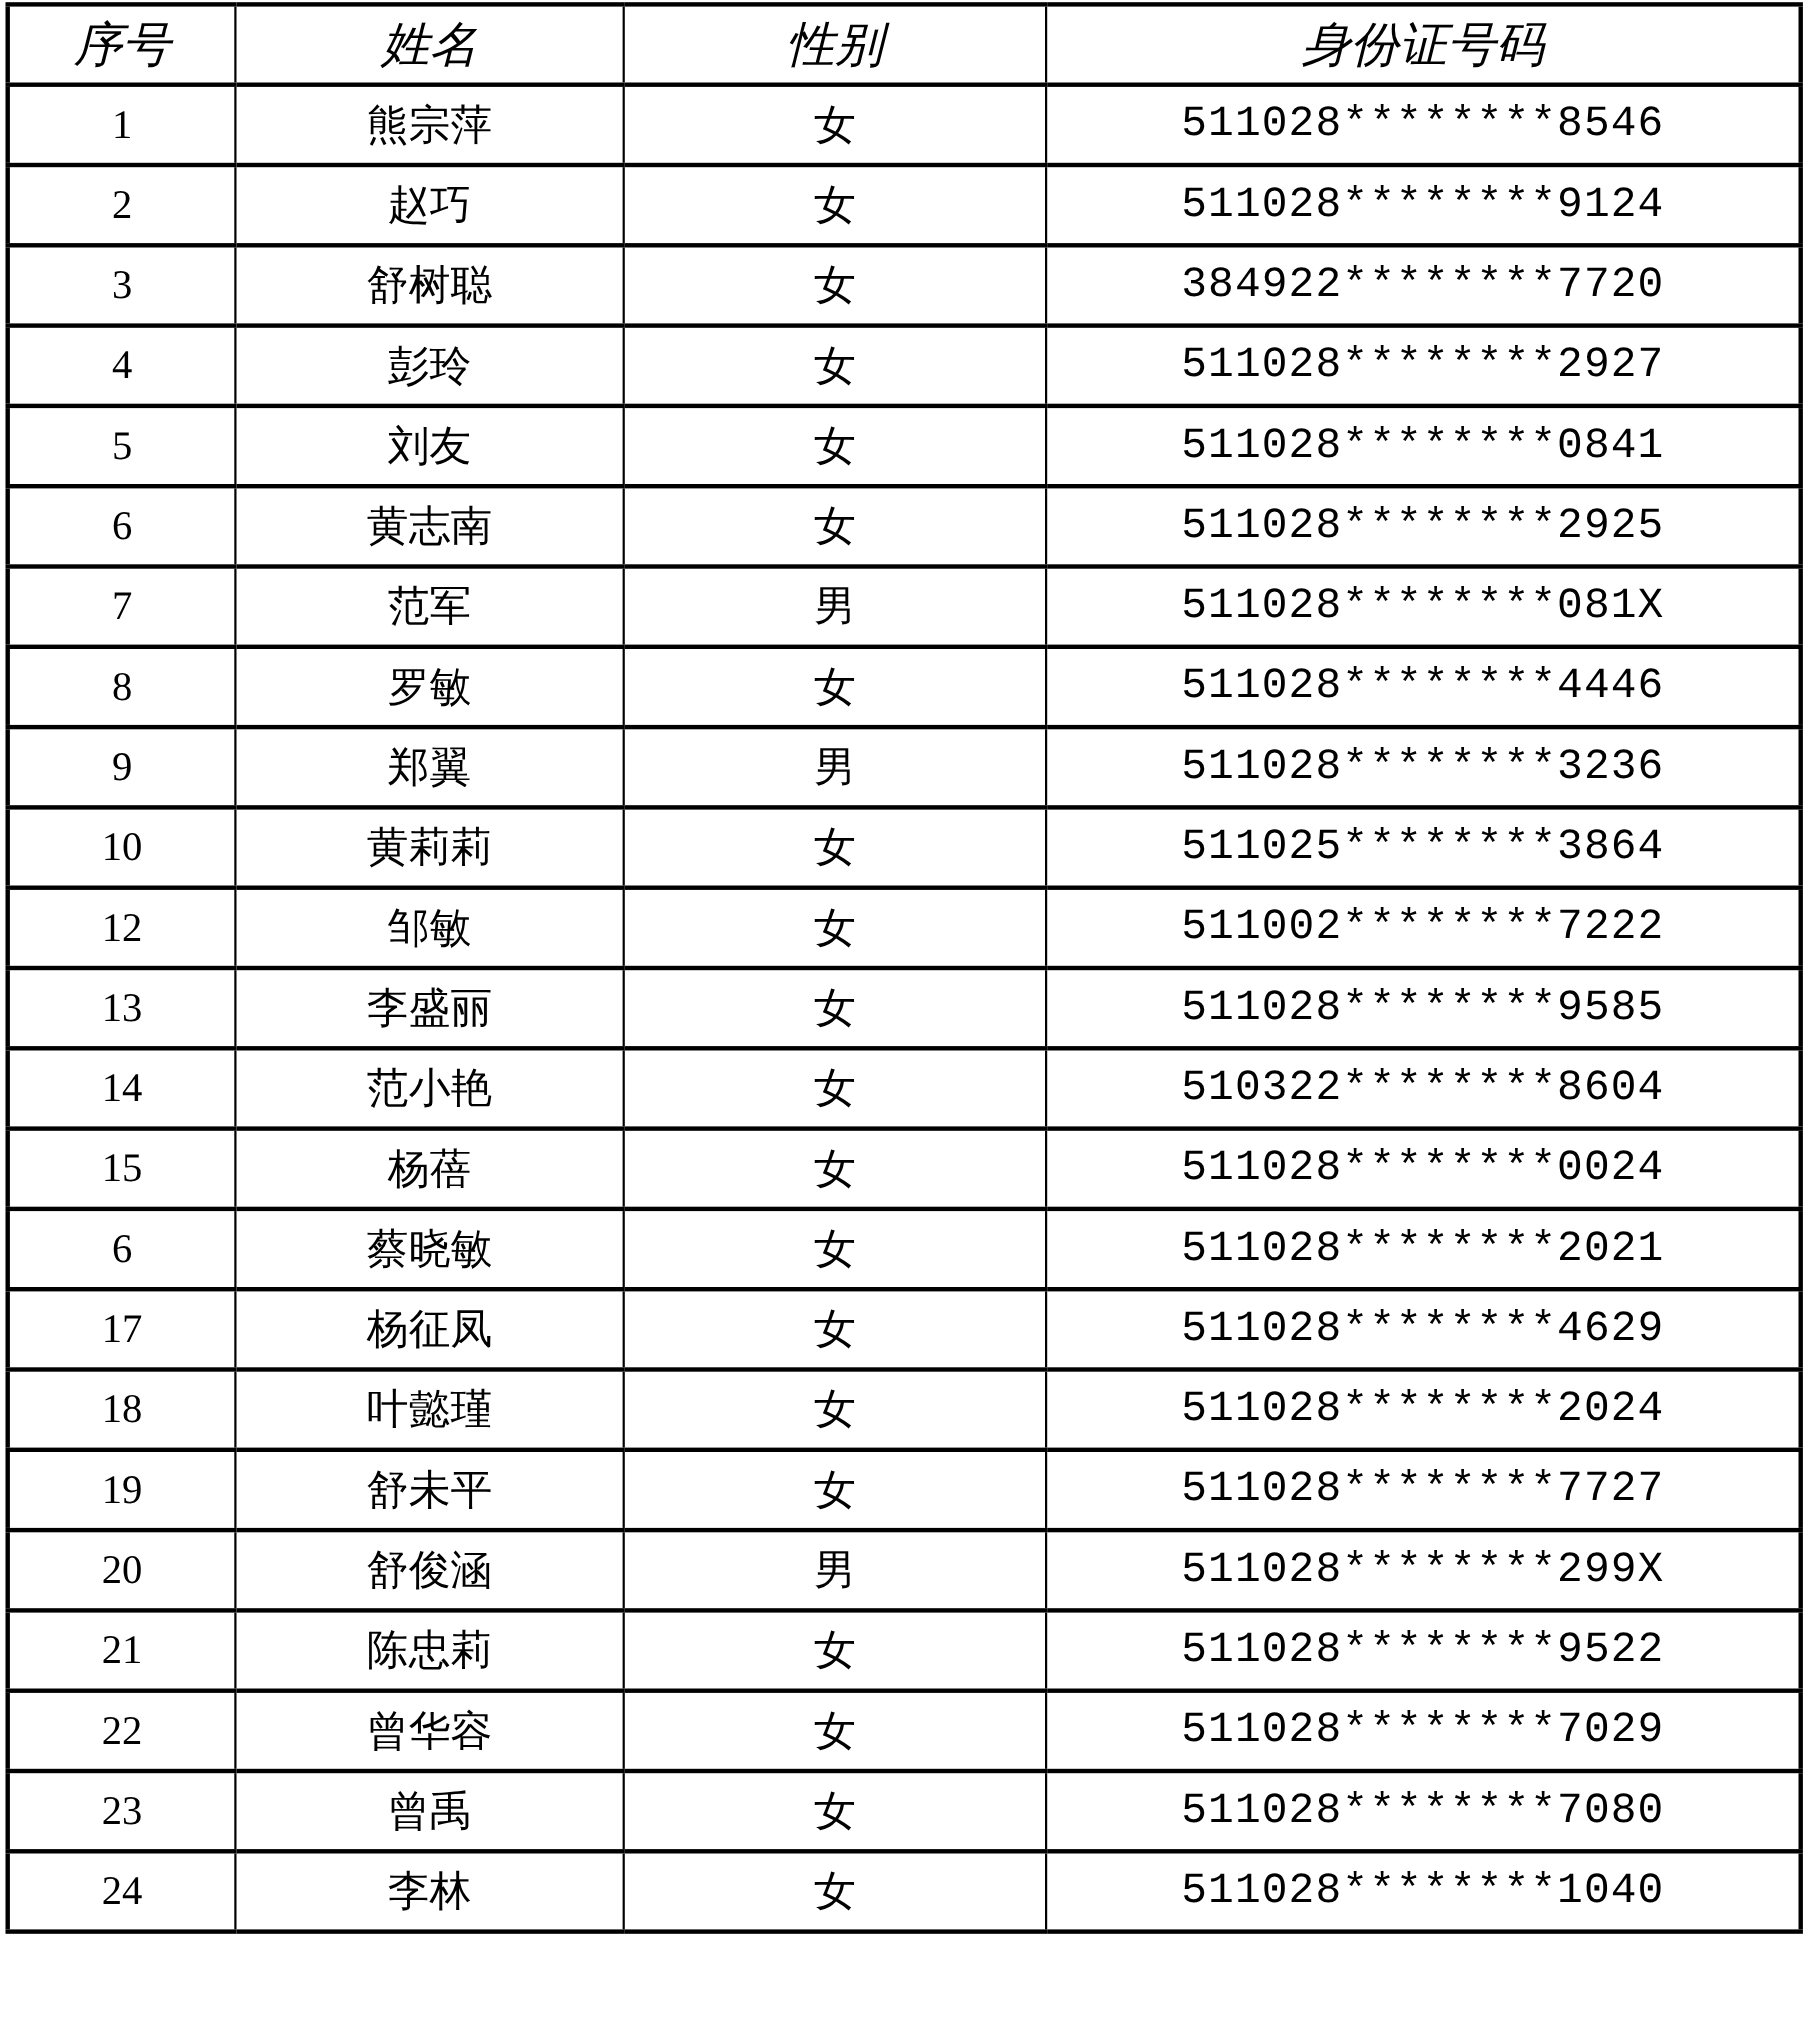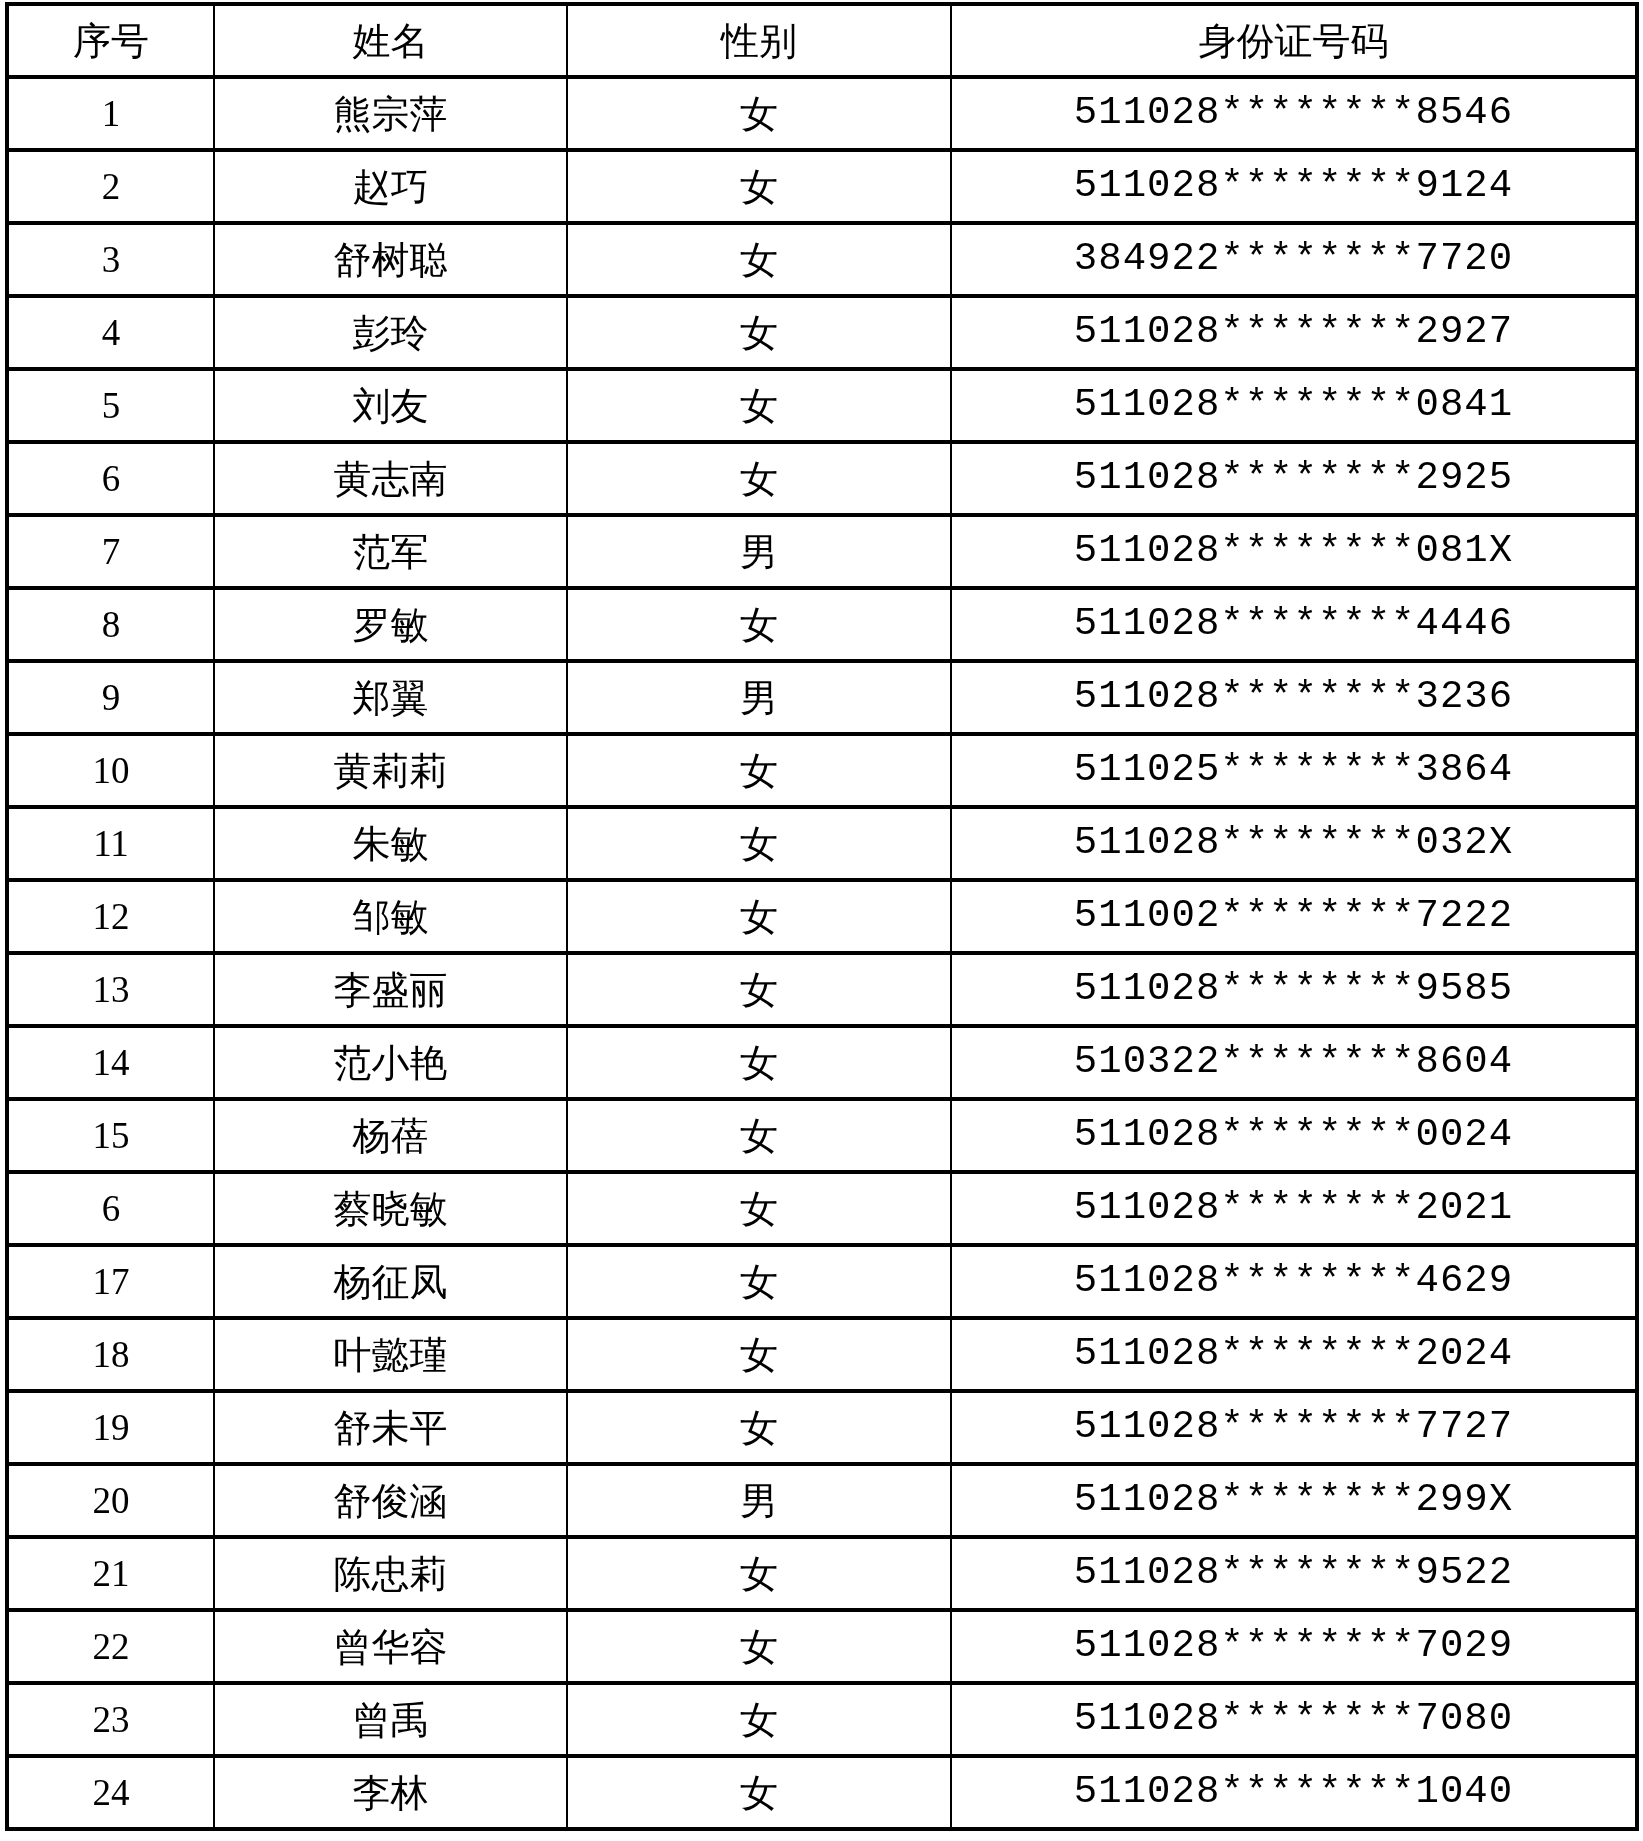--- a/index.html
+++ b/index.html
@@ -40,21 +40,22 @@
     height: 69px;
     text-align: center;
     vertical-align: middle;
     font-weight: normal;
     font-size: 38px;
     line-height: 1;
     overflow: hidden;
     white-space: nowrap;
   }
   .roster thead th {
-    font-size: 38px;
+    font-size: 44px;
+    font-style: italic;
   }
   .roster td.c-no {
     font-size: 37px;
   }
   .roster td.c-id {
     font-size: 39px;
     letter-spacing: 1px;
     font-family: Liberation Mono, monospace;
   }
   col.col-no     { width: 207px; }
@@ -145,26 +146,20 @@
     <td class="c-id">511028********3236</td>
   </tr>
 
   <tr>
     <td class="c-no">10</td>
     <td class="c-name">黄莉莉</td>
     <td class="c-gender">女</td>
     <td class="c-id">511025********3864</td>
   </tr>
 
-  <tr>
-    <td class="c-no">11</td>
-    <td class="c-name">朱敏</td>
-    <td class="c-gender">女</td>
-    <td class="c-id">511028********032X</td>
-  </tr>
 
   <tr>
     <td class="c-no">12</td>
     <td class="c-name">邹敏</td>
     <td class="c-gender">女</td>
     <td class="c-id">511002********7222</td>
   </tr>
 
   <tr>
     <td class="c-no">13</td>

